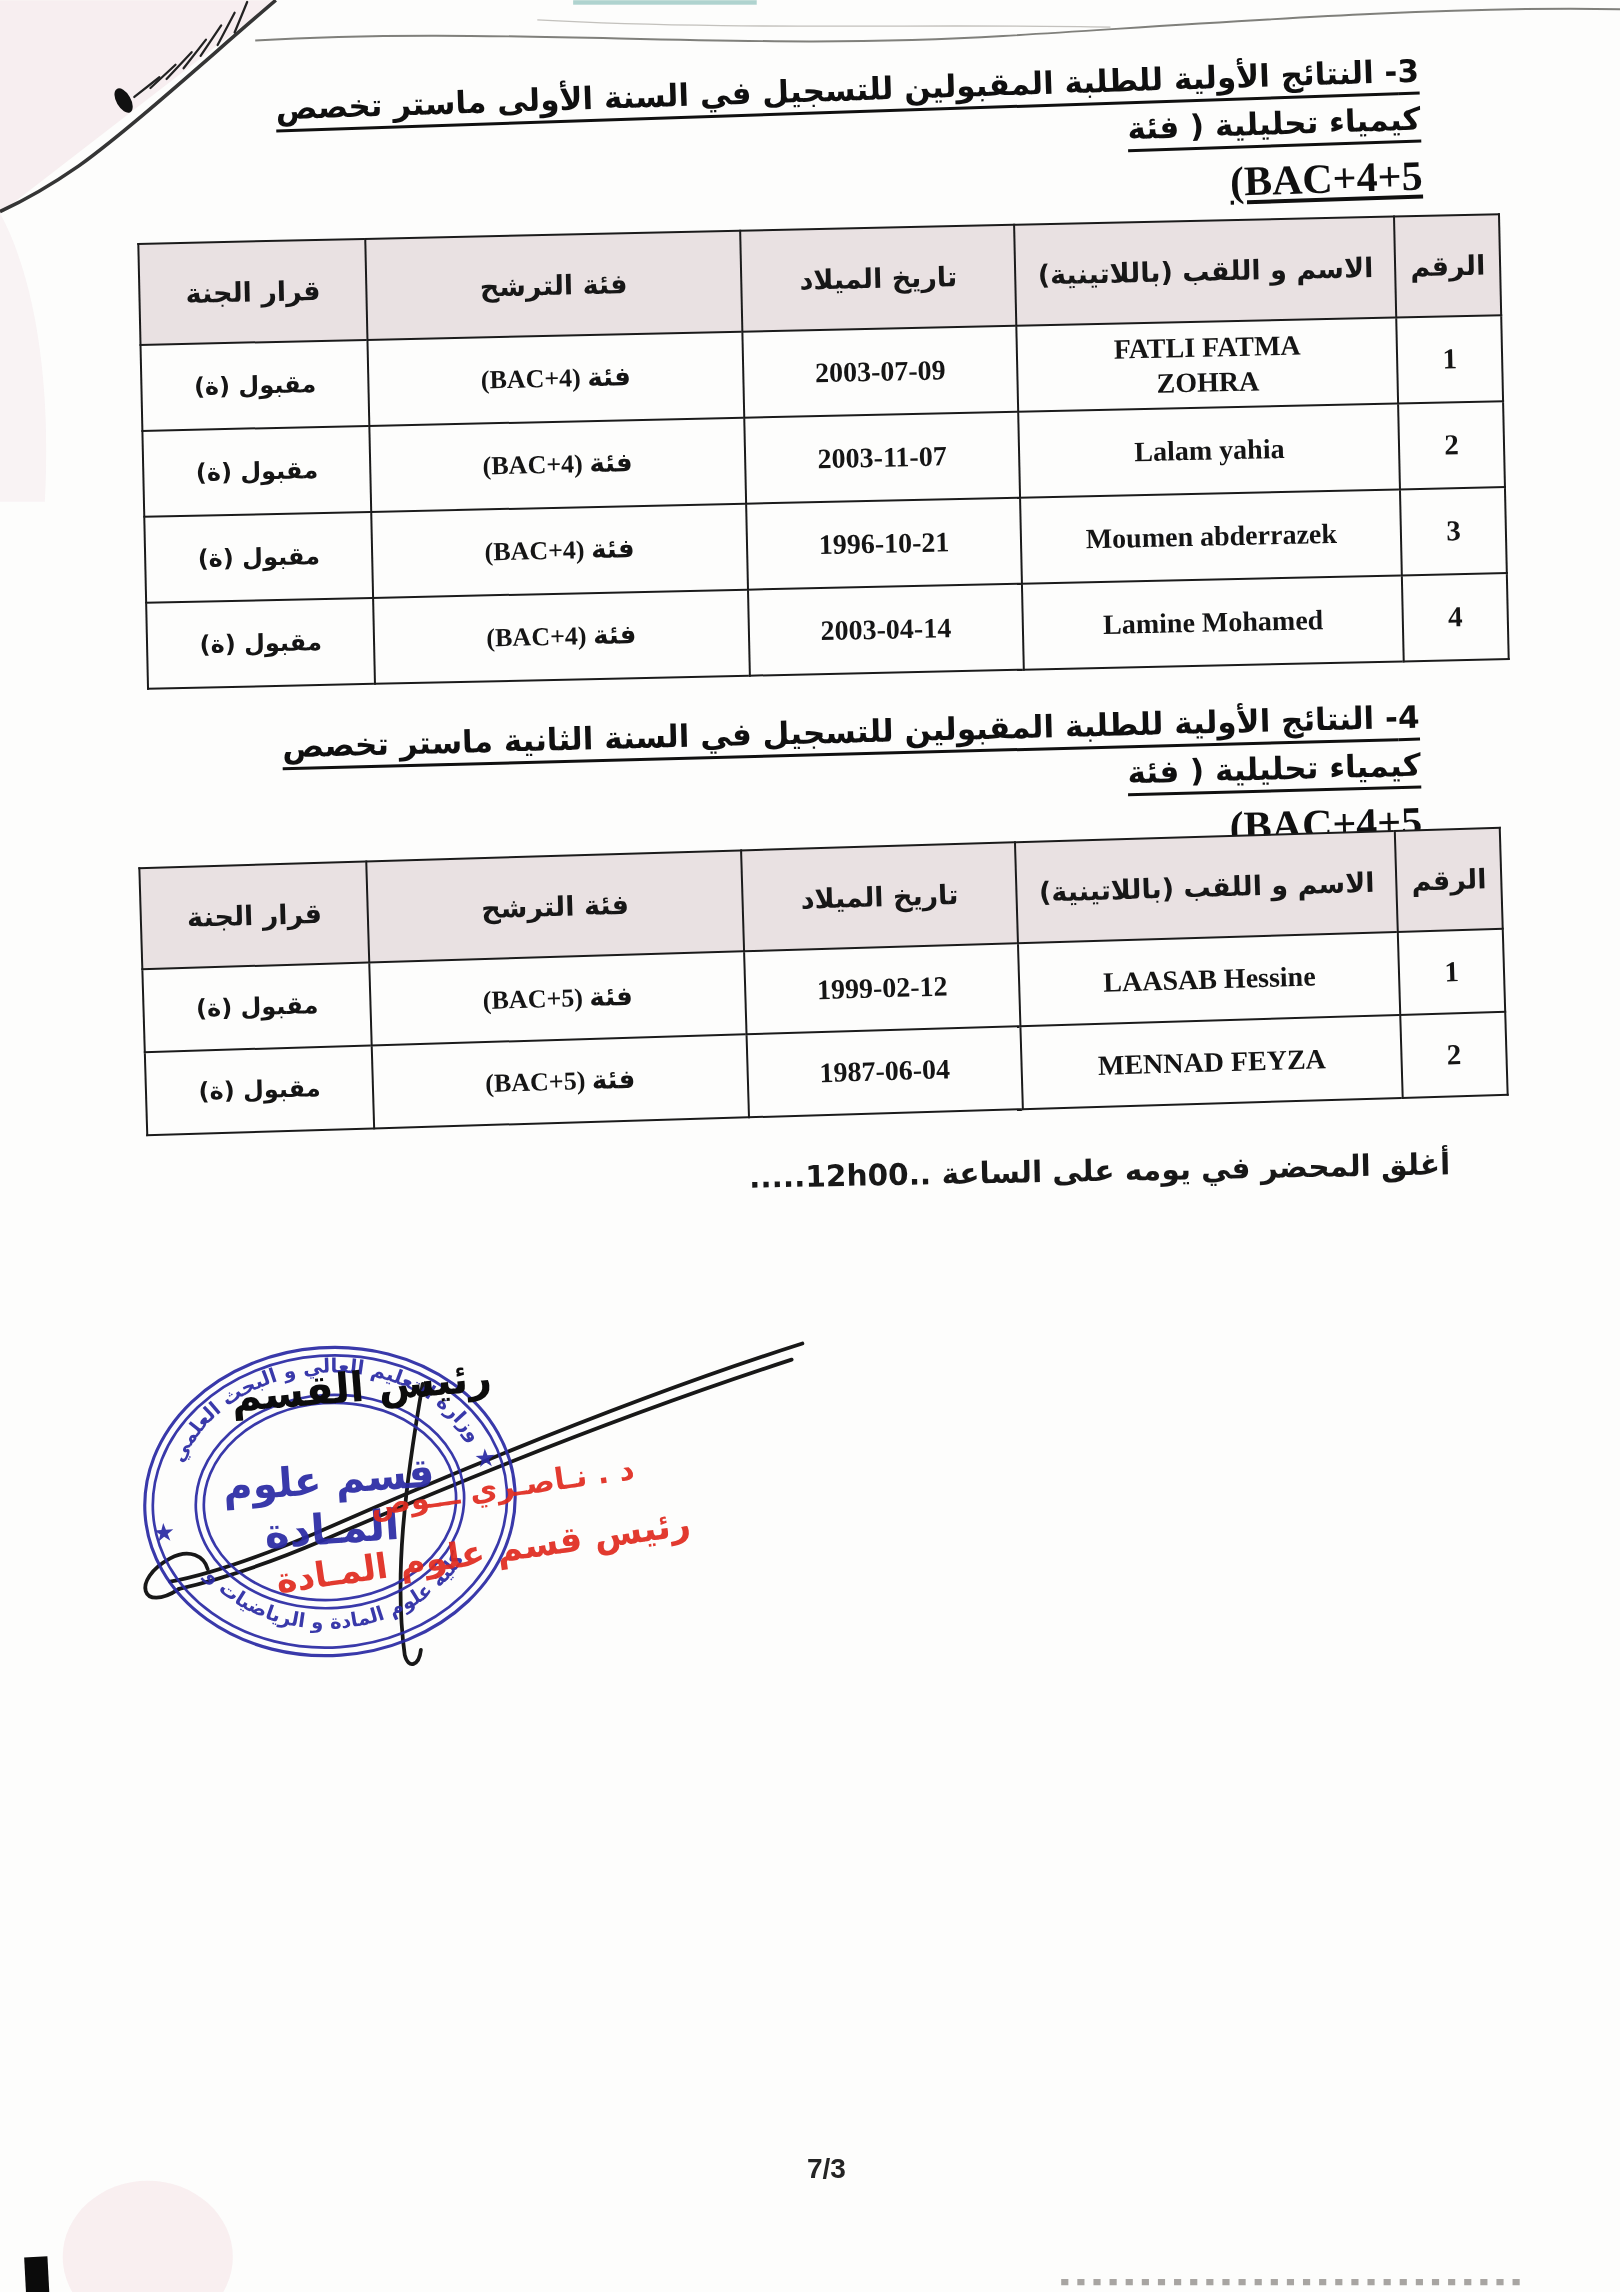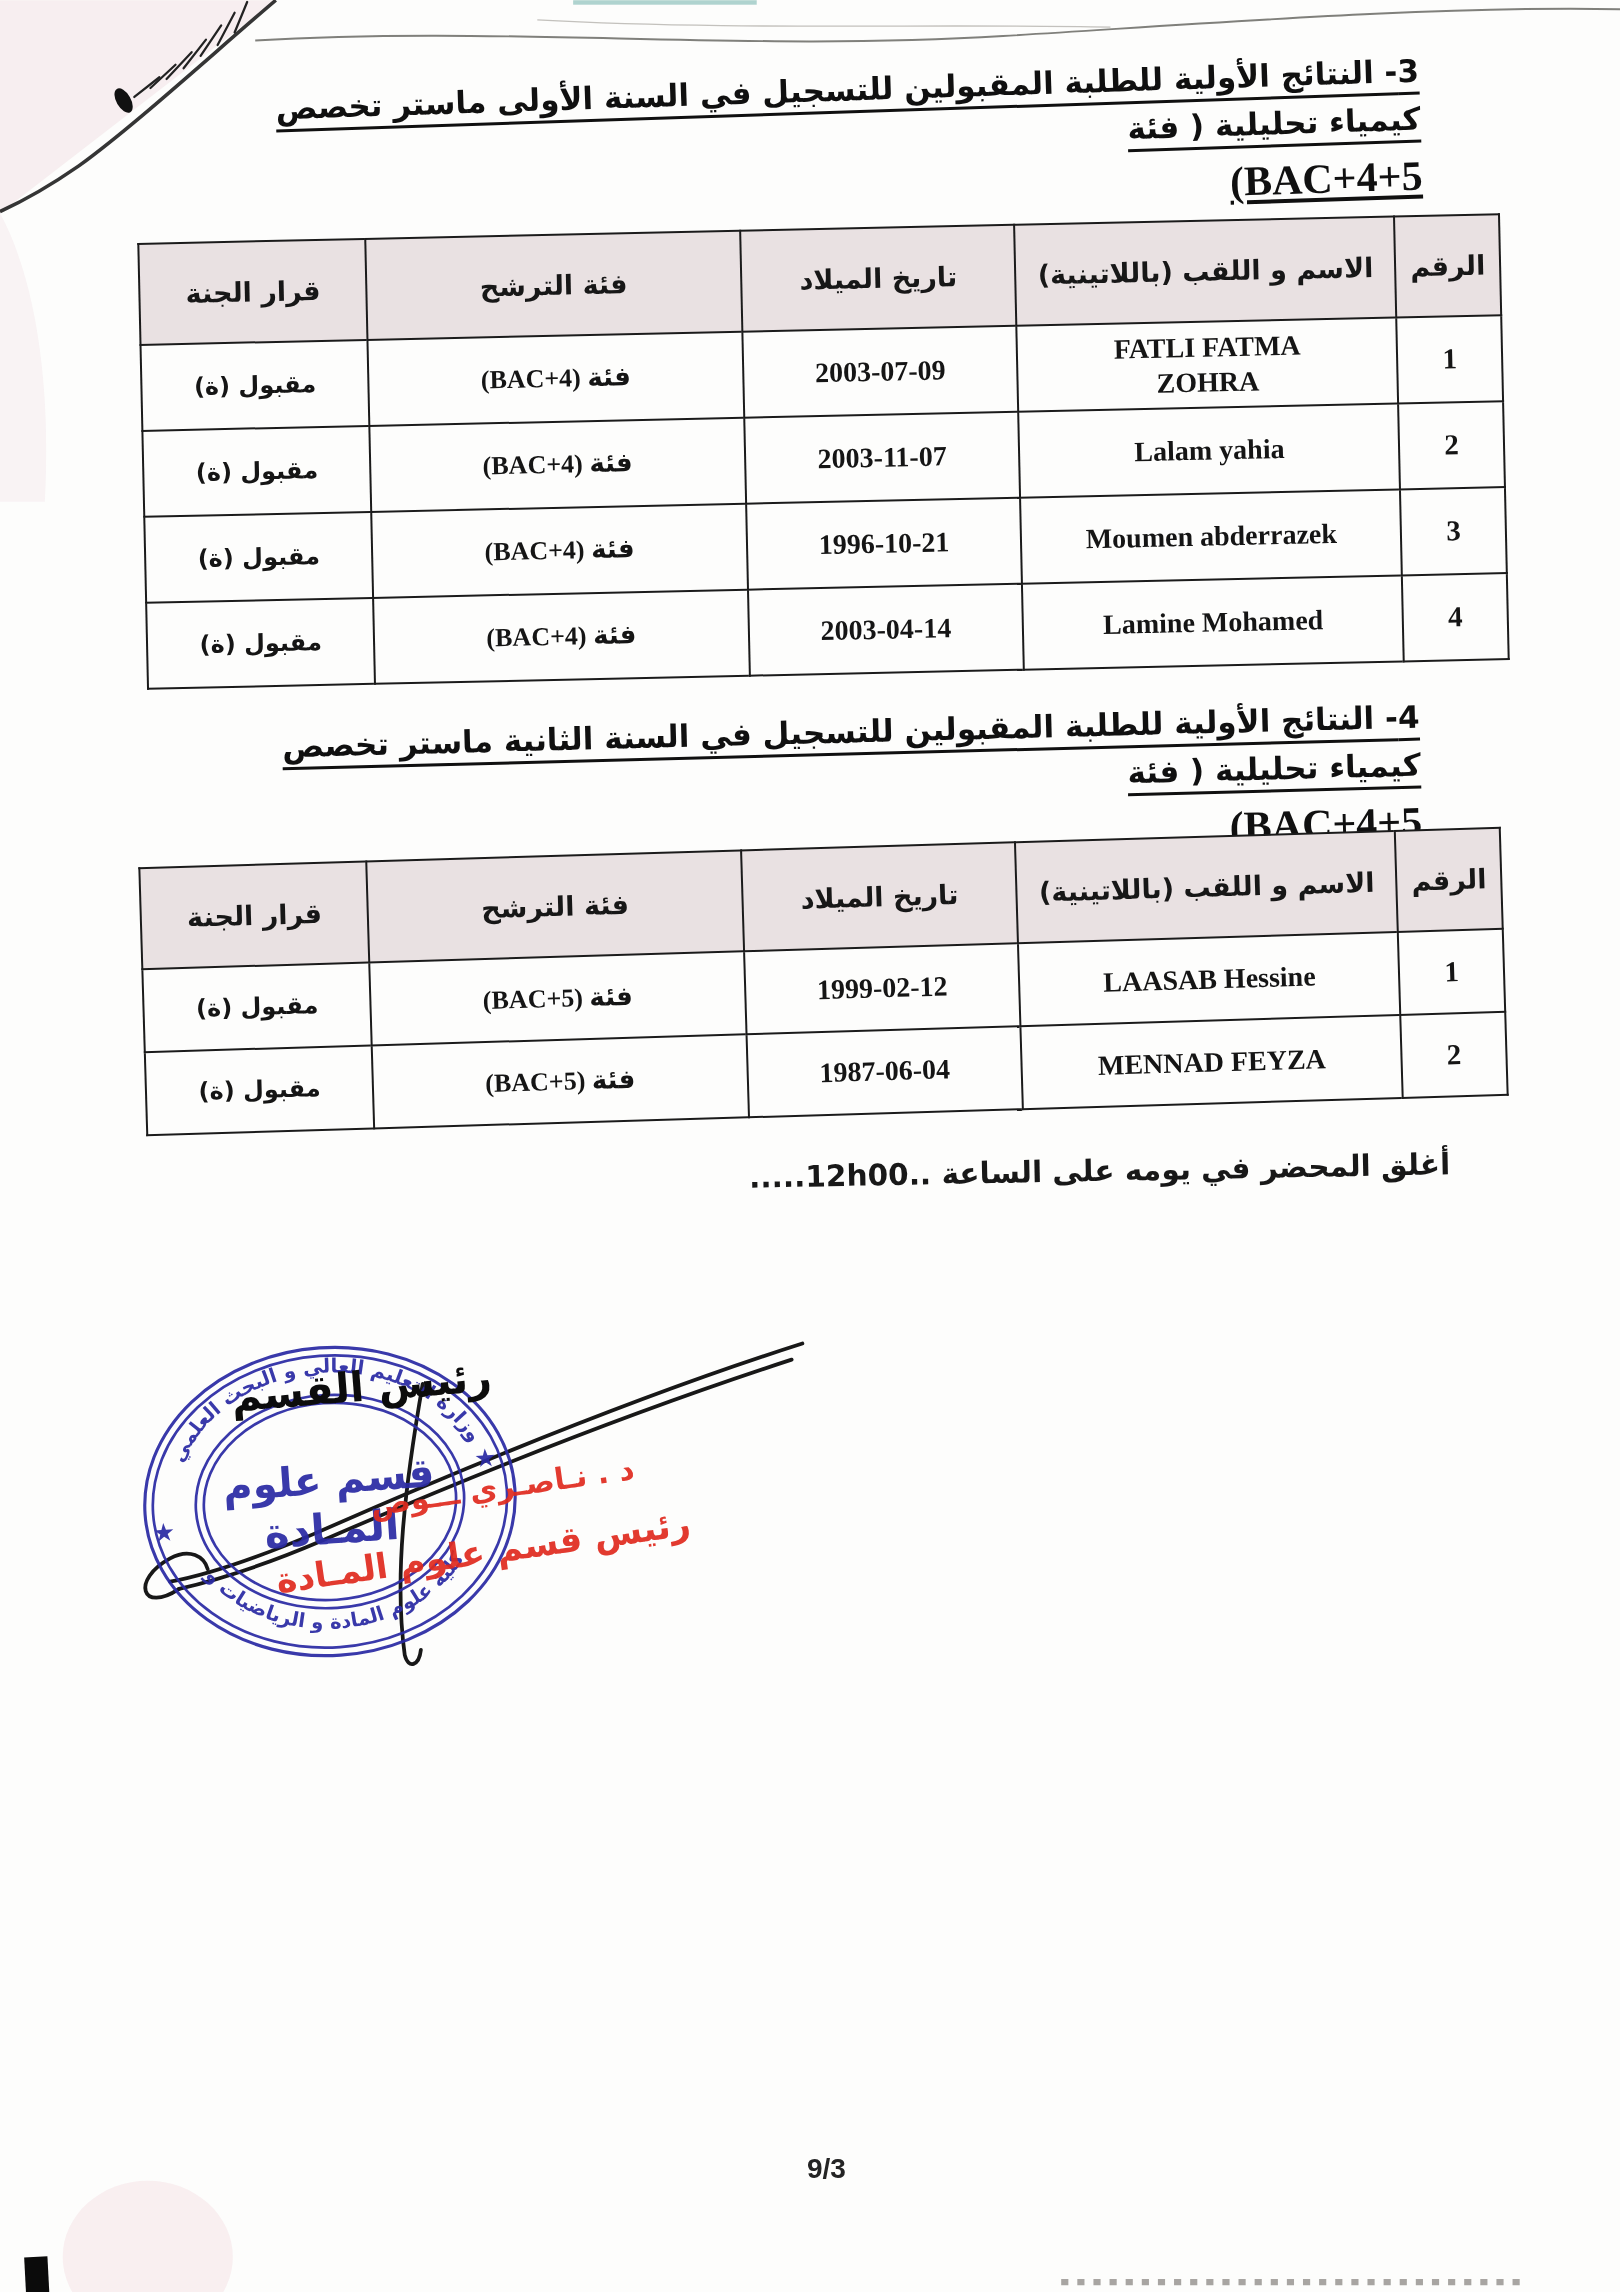--- a/index.html
+++ b/index.html
@@ -224,16 +224,16 @@
       <text x="40" y="226" font-size="28" fill="#2b2ba4">★</text>
       <text x="404" y="168" font-size="28" fill="#2b2ba4">★</text>
     </svg>
   </div>
 
   <div class="chef-overlay">رئيس القسم</div>
 
   <div class="red-line red1">د . نـاصـري ـــوص</div>
   <div class="red-line red2">رئيس قسم علوم المـادة</div>
 
-  <div class="pagenum">9/3</div>
+  <div class="pagenum">7/3</div>
 
 </div>
 
 
 </body></html>

